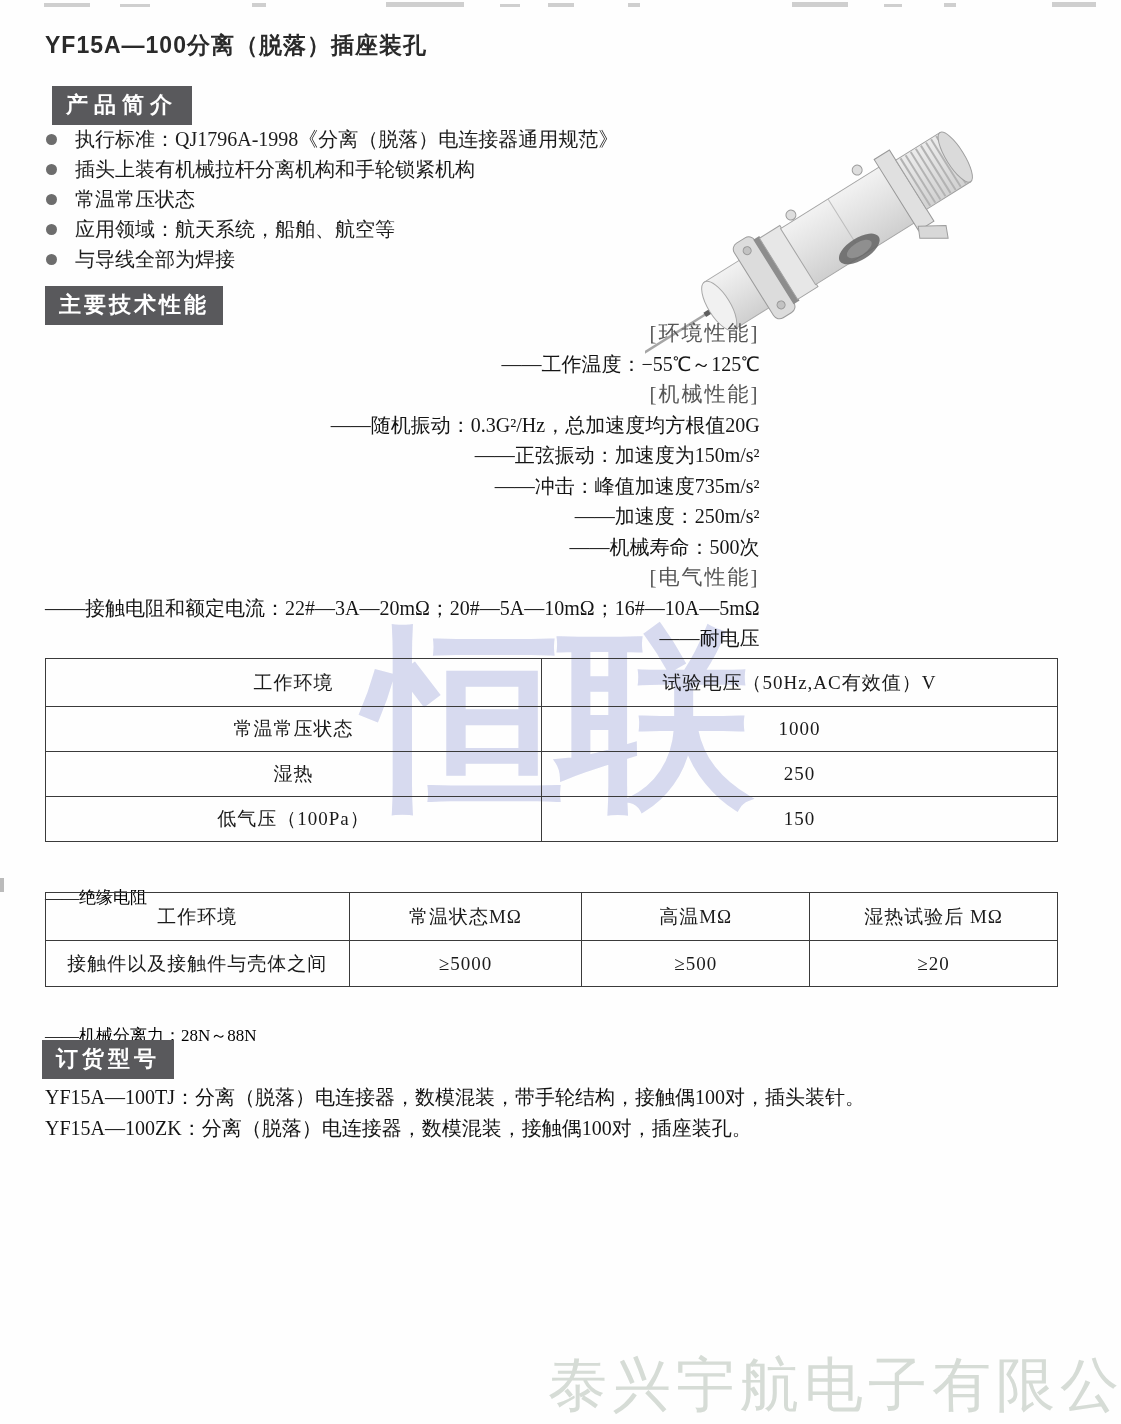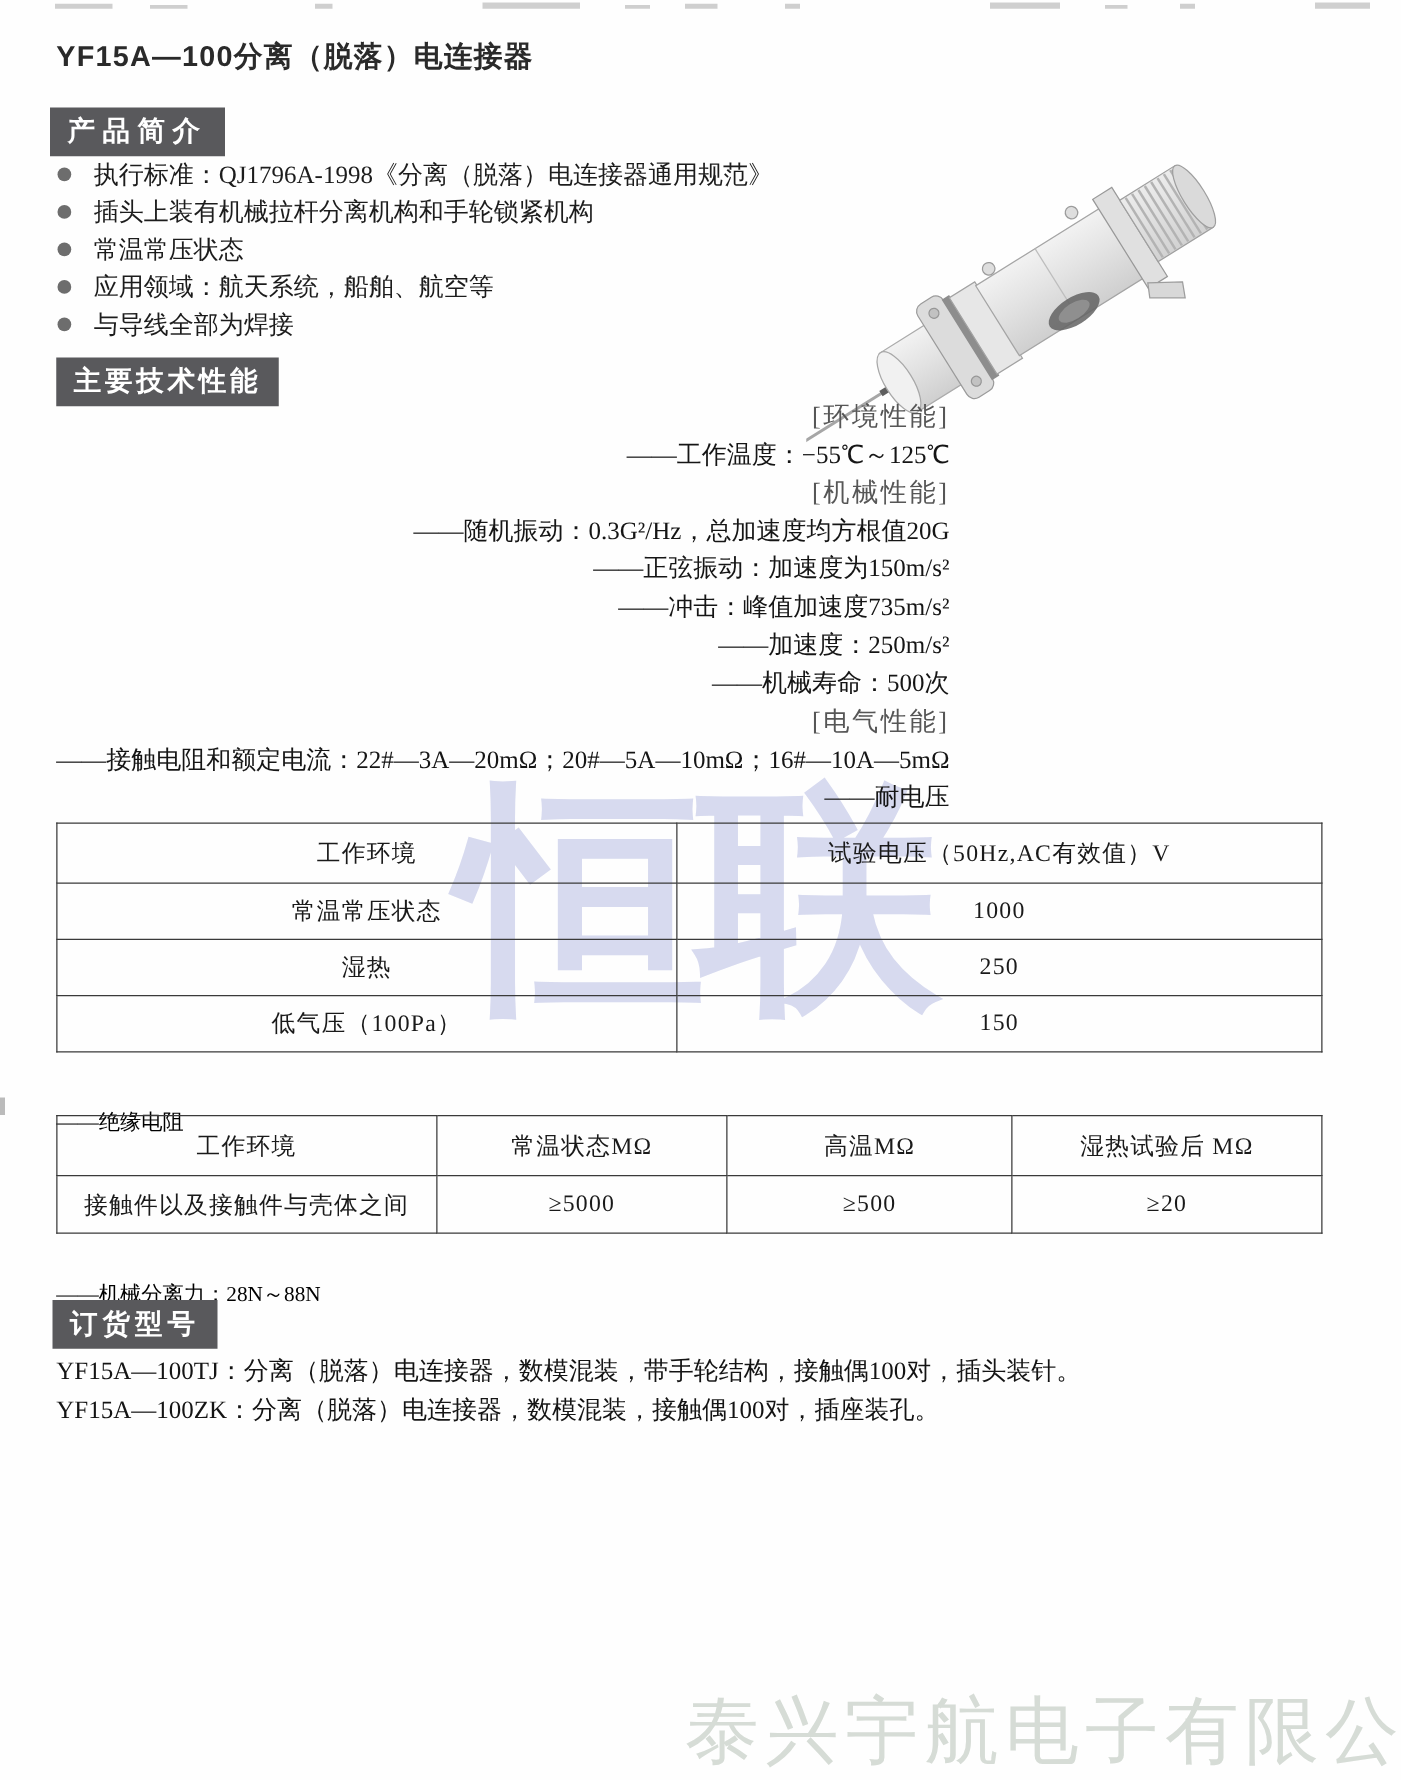--- a/index.html
+++ b/index.html
@@ -54,21 +54,21 @@
     display: inline-block;
     background: #59595c;
     color: #ffffff;
     font-family: "Liberation Sans", sans-serif;
     font-weight: bold;
     font-size: 22px;
     padding: 4px 14px 5px 14px;
     letter-spacing: 6px;
     white-space: nowrap;
   }
-  #heading-intro { left: 40px; top: 86px; }
+  #heading-intro { left: 52px; top: 86px; }
   #heading-perf  { left: 45px; top: 286px; letter-spacing: 3px; }
   #heading-order { left: 42px; top: 1040px; letter-spacing: 4px; }
 
   .bullets { position: absolute; left: 46px; top: 124px; }
   .bullet-row { display: flex; align-items: center; height: 30px; }
   .bullet-dot {
     width: 11px; height: 11px; border-radius: 50%;
     background: #6d6d6d; margin-right: 18px; flex: 0 0 auto;
   }
   .bullet-text { font-size: 20px; color: #1c1c1c; white-space: nowrap; }
@@ -132,21 +132,21 @@
     <div class="artifact" style="left:944px;top:3px;width:12px;height:4px;"></div>
     <div class="artifact" style="left:1052px;top:2px;width:44px;height:5px;"></div>
     <div class="artifact" style="left:0px;top:878px;width:4px;height:14px;background:#bbbbbb;"></div>
   </div>
 
   <div class="wm-center">恒联</div>
   <div class="wm-footer">泰兴宇航电子有限公司</div>
 
   <div class="content">
 
-    <div class="doc-title">YF15A—100分离（脱落）电连接器</div>
+    <div class="doc-title">YF15A—100分离（脱落）插座装孔</div>
 
     <svg class="photo" viewBox="0 0 410 272" xmlns="http://www.w3.org/2000/svg">
       <defs>
         <linearGradient id="bodyGrad" x1="0" y1="0" x2="0" y2="1">
           <stop offset="0" stop-color="#f2f2f2"></stop>
           <stop offset="0.45" stop-color="#e3e3e3"></stop>
           <stop offset="1" stop-color="#cfcfcf"></stop>
         </linearGradient>
         <linearGradient id="threadGrad" x1="0" y1="0" x2="0" y2="1">
           <stop offset="0" stop-color="#ececec"></stop>

